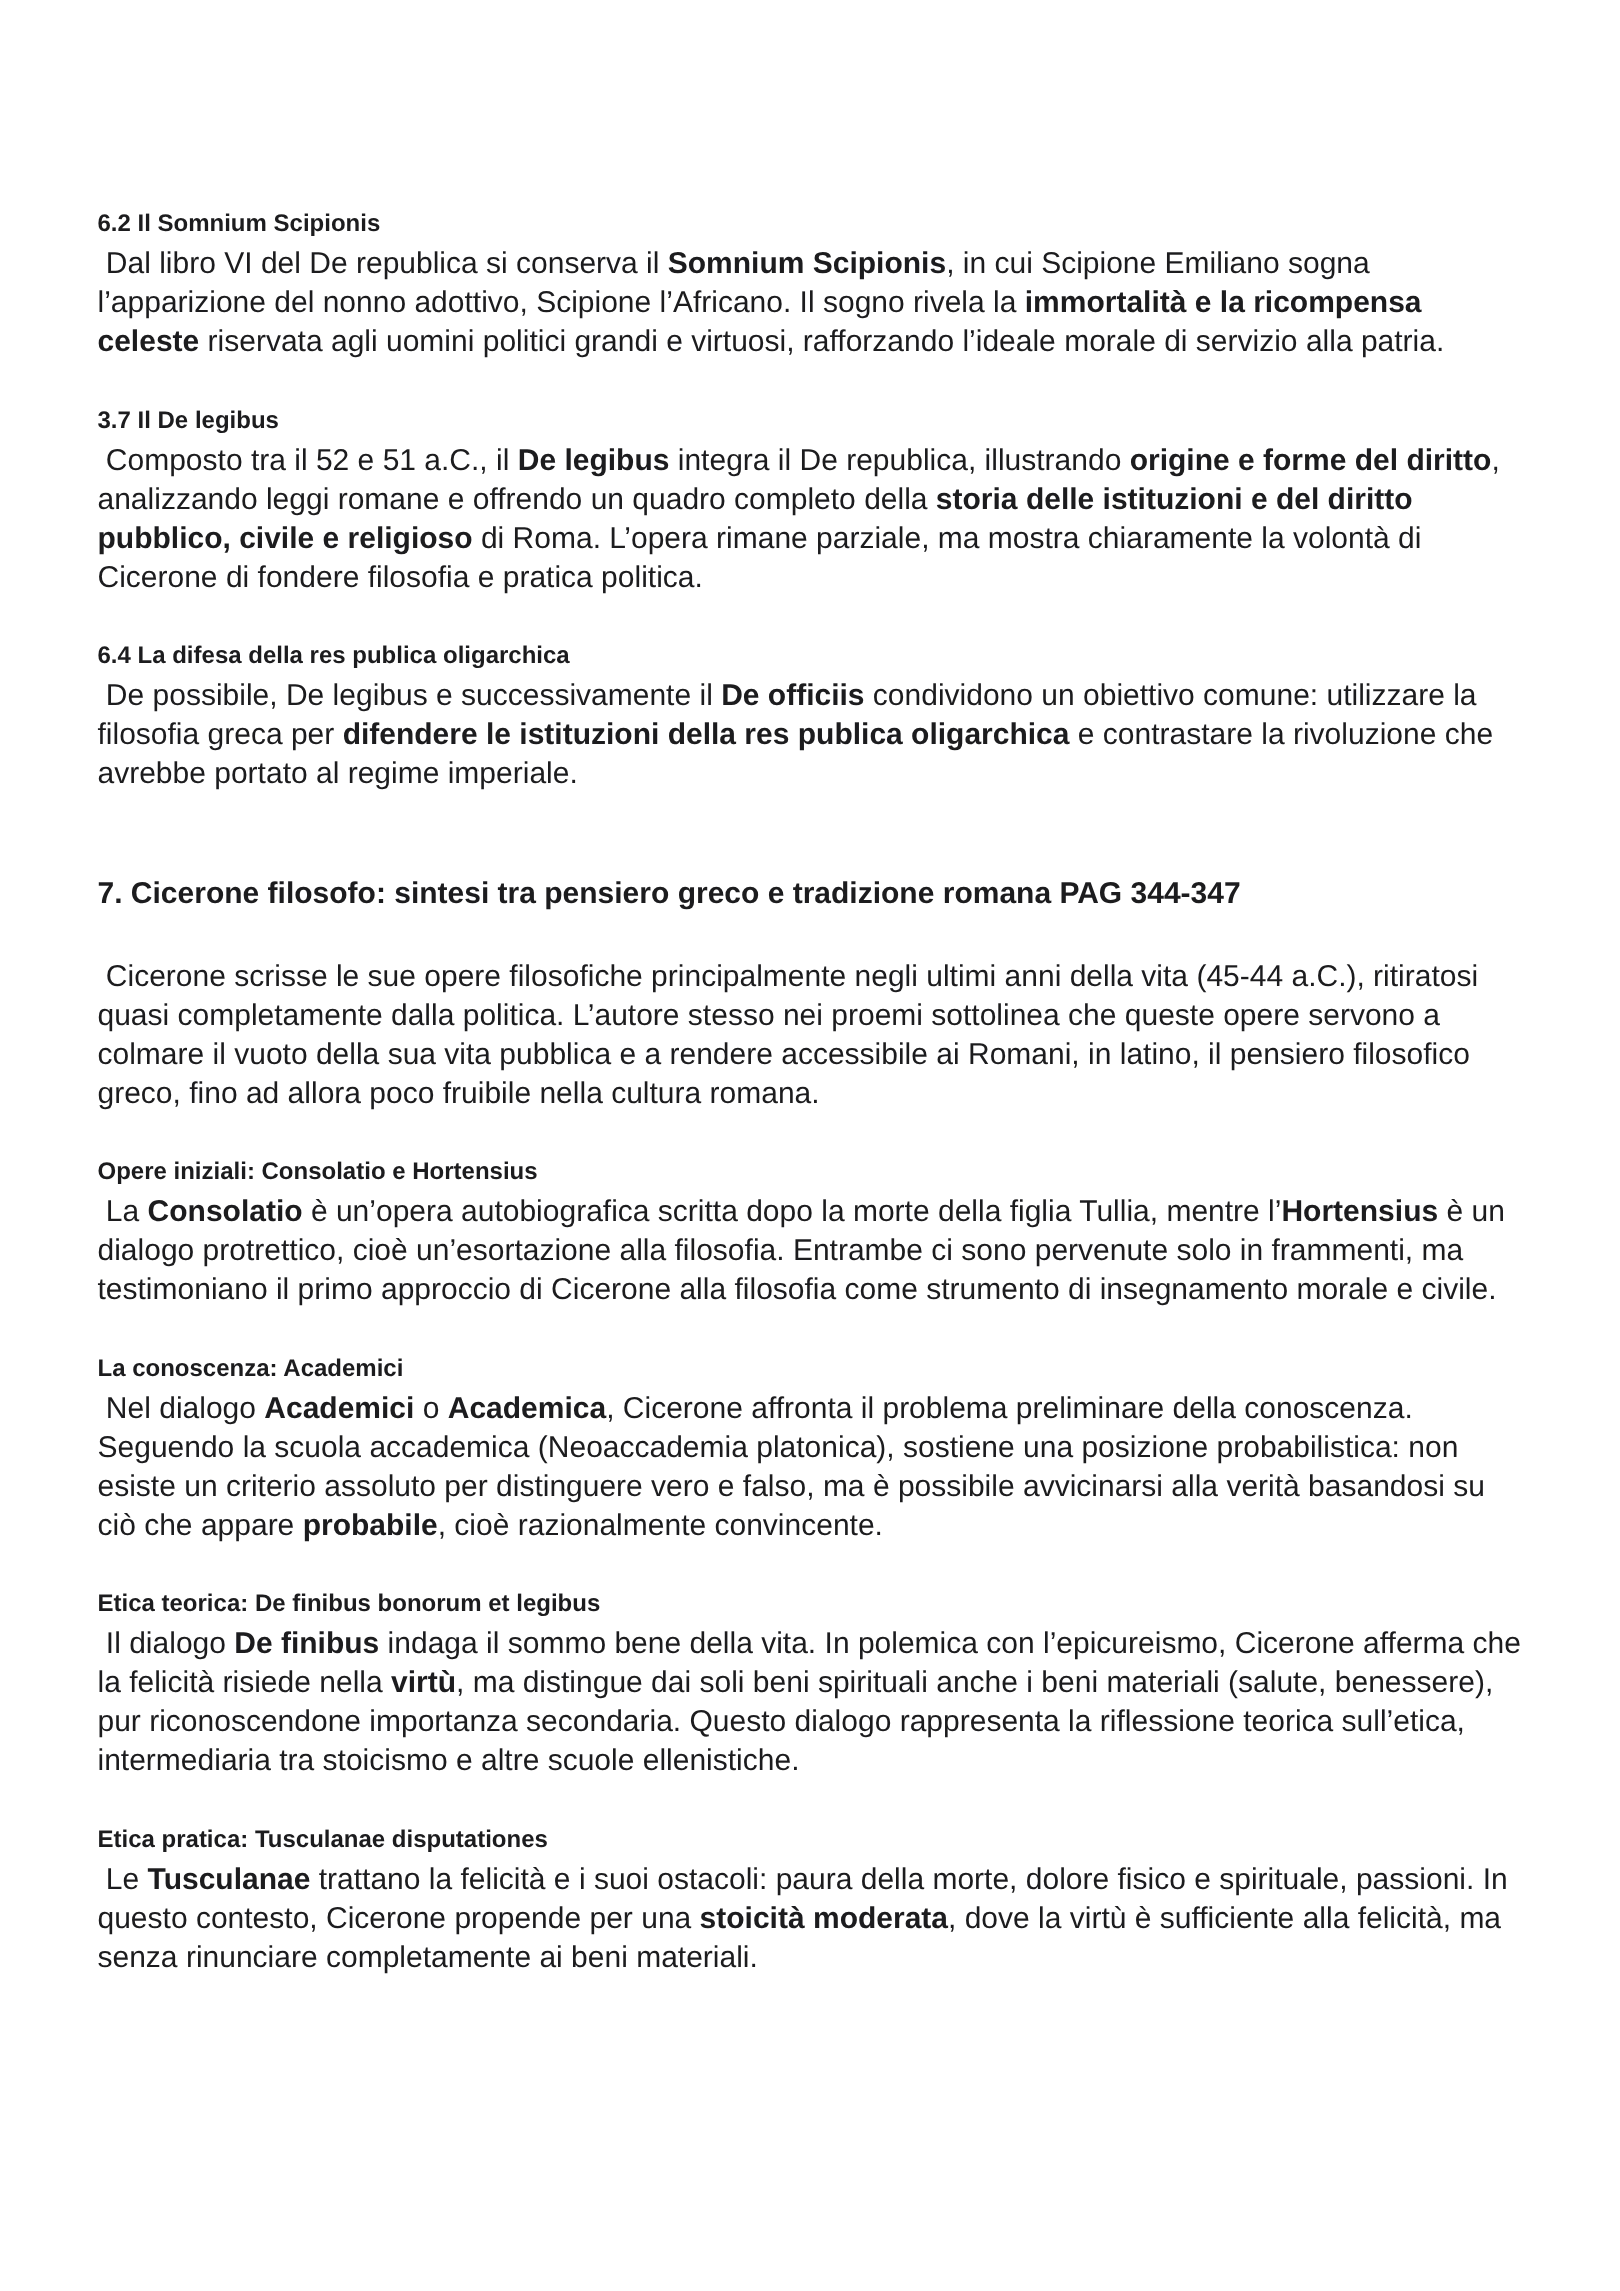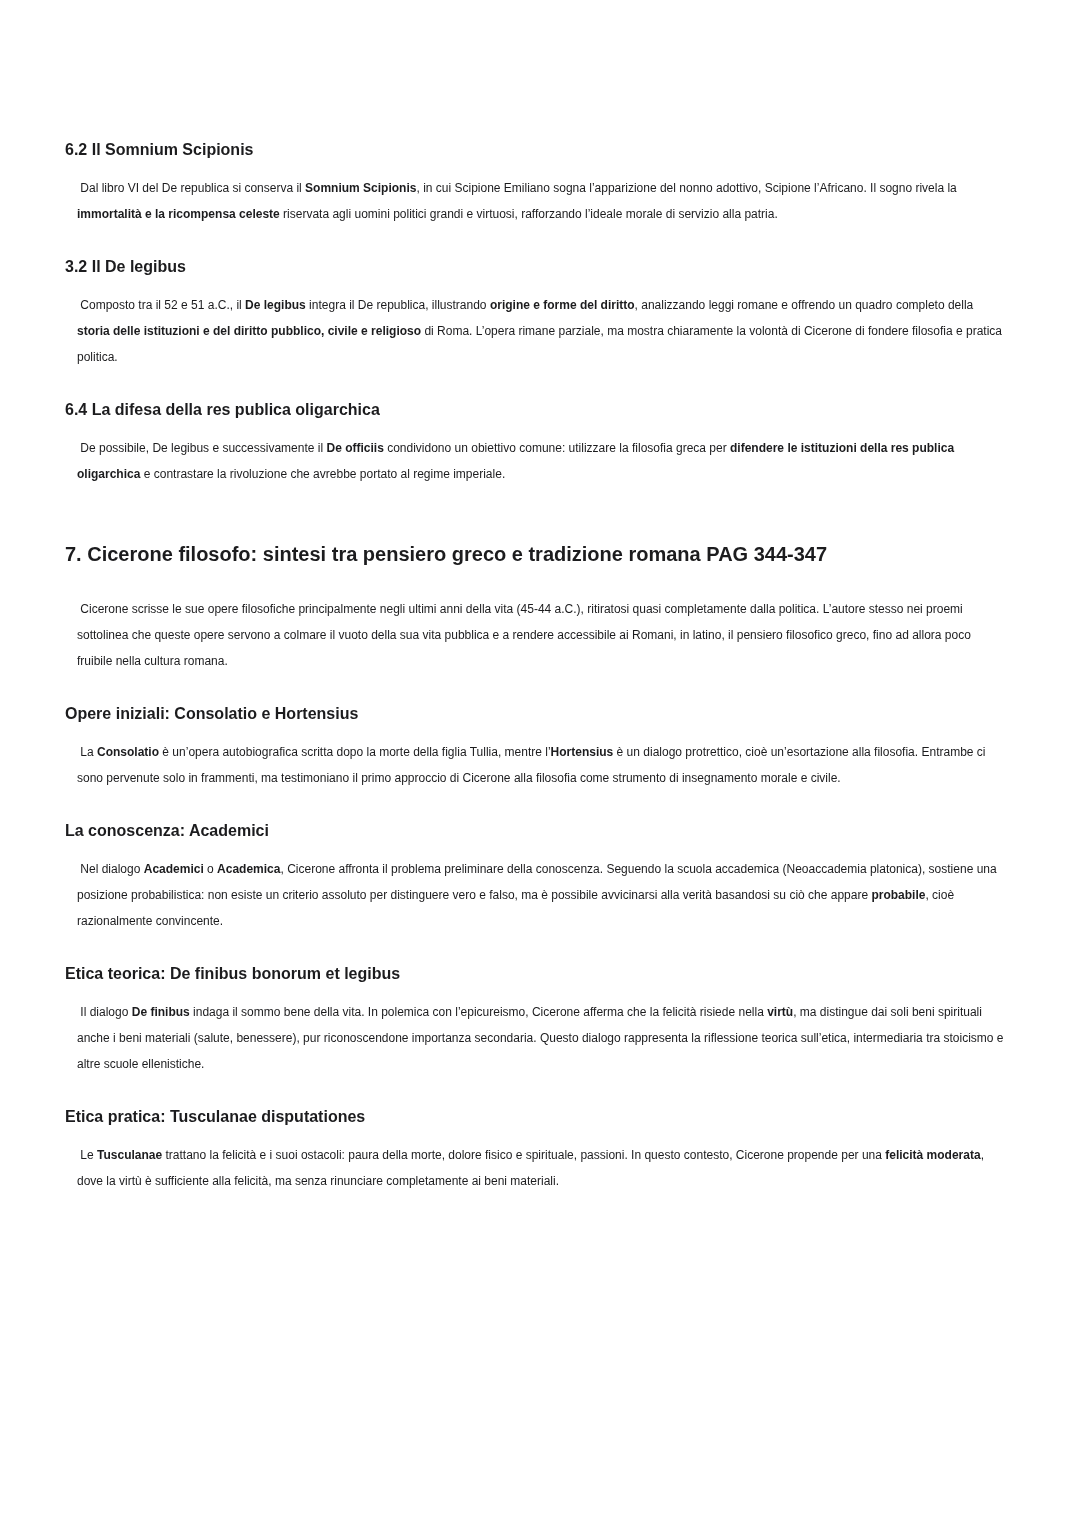--- a/index.html
+++ b/index.html
@@ -28,41 +28,41 @@
   .heading-main {
     font-size: 20px;
     line-height: 30px;
     font-weight: bold;
     margin: 14px 0 26px 0;
   }
   .section-main {
     margin-top: 52px;
   }
   .body-text {
-    font-size: 12px;
+    font-size: 20px;
     line-height: 26px;
-    margin: 12px;
+    margin: 0;
     white-space: pre-wrap;
     max-width: 951px;
   }
   .body-text b {
     font-weight: bold;
   }
 </style>
 </head>
 <body>
 
 <div class="page">
   <div id="doc">
       <section class="doc-section">
         <div class="heading-sub">6.2 Il Somnium Scipionis</div>
         <p class="body-text"><span> Dal libro VI del De republica si conserva il </span><b>Somnium Scipionis</b><span>, in cui Scipione Emiliano sogna l’apparizione del nonno adottivo, Scipione l’Africano. Il sogno rivela la </span><b>immortalità e la ricompensa celeste</b><span> riservata agli uomini politici grandi e virtuosi, rafforzando l’ideale morale di servizio alla patria.</span></p>
       </section>
       <section class="doc-section">
-        <div class="heading-sub">3.2 Il De legibus</div>
+        <div class="heading-sub">3.7 Il De legibus</div>
         <p class="body-text"><span> Composto tra il 52 e 51 a.C., il </span><b>De legibus</b><span> integra il De republica, illustrando </span><b>origine e forme del diritto</b><span>, analizzando leggi romane e offrendo un quadro completo della </span><b>storia delle istituzioni e del diritto pubblico, civile e religioso</b><span> di Roma. L’opera rimane parziale, ma mostra chiaramente la volontà di Cicerone di fondere filosofia e pratica politica.</span></p>
       </section>
       <section class="doc-section">
         <div class="heading-sub">6.4 La difesa della res publica oligarchica</div>
         <p class="body-text"><span> De possibile, De legibus e successivamente il </span><b>De officiis</b><span> condividono un obiettivo comune: utilizzare la filosofia greca per </span><b>difendere le istituzioni della res publica oligarchica</b><span> e contrastare la rivoluzione che avrebbe portato al regime imperiale.</span></p>
       </section>
       <section class="doc-section section-main">
         <div class="heading-main">7. Cicerone filosofo: sintesi tra pensiero greco e tradizione romana PAG 344-347</div>
       </section>
       <section class="doc-section">
@@ -75,16 +75,16 @@
       <section class="doc-section">
         <div class="heading-sub">La conoscenza: Academici</div>
         <p class="body-text"><span> Nel dialogo </span><b>Academici</b><span> o </span><b>Academica</b><span>, Cicerone affronta il problema preliminare della conoscenza. Seguendo la scuola accademica (Neoaccademia platonica), sostiene una posizione probabilistica: non esiste un criterio assoluto per distinguere vero e falso, ma è possibile avvicinarsi alla verità basandosi su ciò che appare </span><b>probabile</b><span>, cioè razionalmente convincente.</span></p>
       </section>
       <section class="doc-section">
         <div class="heading-sub">Etica teorica: De finibus bonorum et legibus</div>
         <p class="body-text"><span> Il dialogo </span><b>De finibus</b><span> indaga il sommo bene della vita. In polemica con l’epicureismo, Cicerone afferma che la felicità risiede nella </span><b>virtù</b><span>, ma distingue dai soli beni spirituali anche i beni materiali (salute, benessere), pur riconoscendone importanza secondaria. Questo dialogo rappresenta la riflessione teorica sull’etica, intermediaria tra stoicismo e altre scuole ellenistiche.</span></p>
       </section>
       <section class="doc-section">
         <div class="heading-sub">Etica pratica: Tusculanae disputationes</div>
-        <p class="body-text"><span> Le </span><b>Tusculanae</b><span> trattano la felicità e i suoi ostacoli: paura della morte, dolore fisico e spirituale, passioni. In questo contesto, Cicerone propende per una </span><b>felicità moderata</b><span>, dove la virtù è sufficiente alla felicità, ma senza rinunciare completamente ai beni materiali.</span></p>
+        <p class="body-text"><span> Le </span><b>Tusculanae</b><span> trattano la felicità e i suoi ostacoli: paura della morte, dolore fisico e spirituale, passioni. In questo contesto, Cicerone propende per una </span><b>stoicità moderata</b><span>, dove la virtù è sufficiente alla felicità, ma senza rinunciare completamente ai beni materiali.</span></p>
       </section>
     </div>
 </div>
 
 </body></html>

